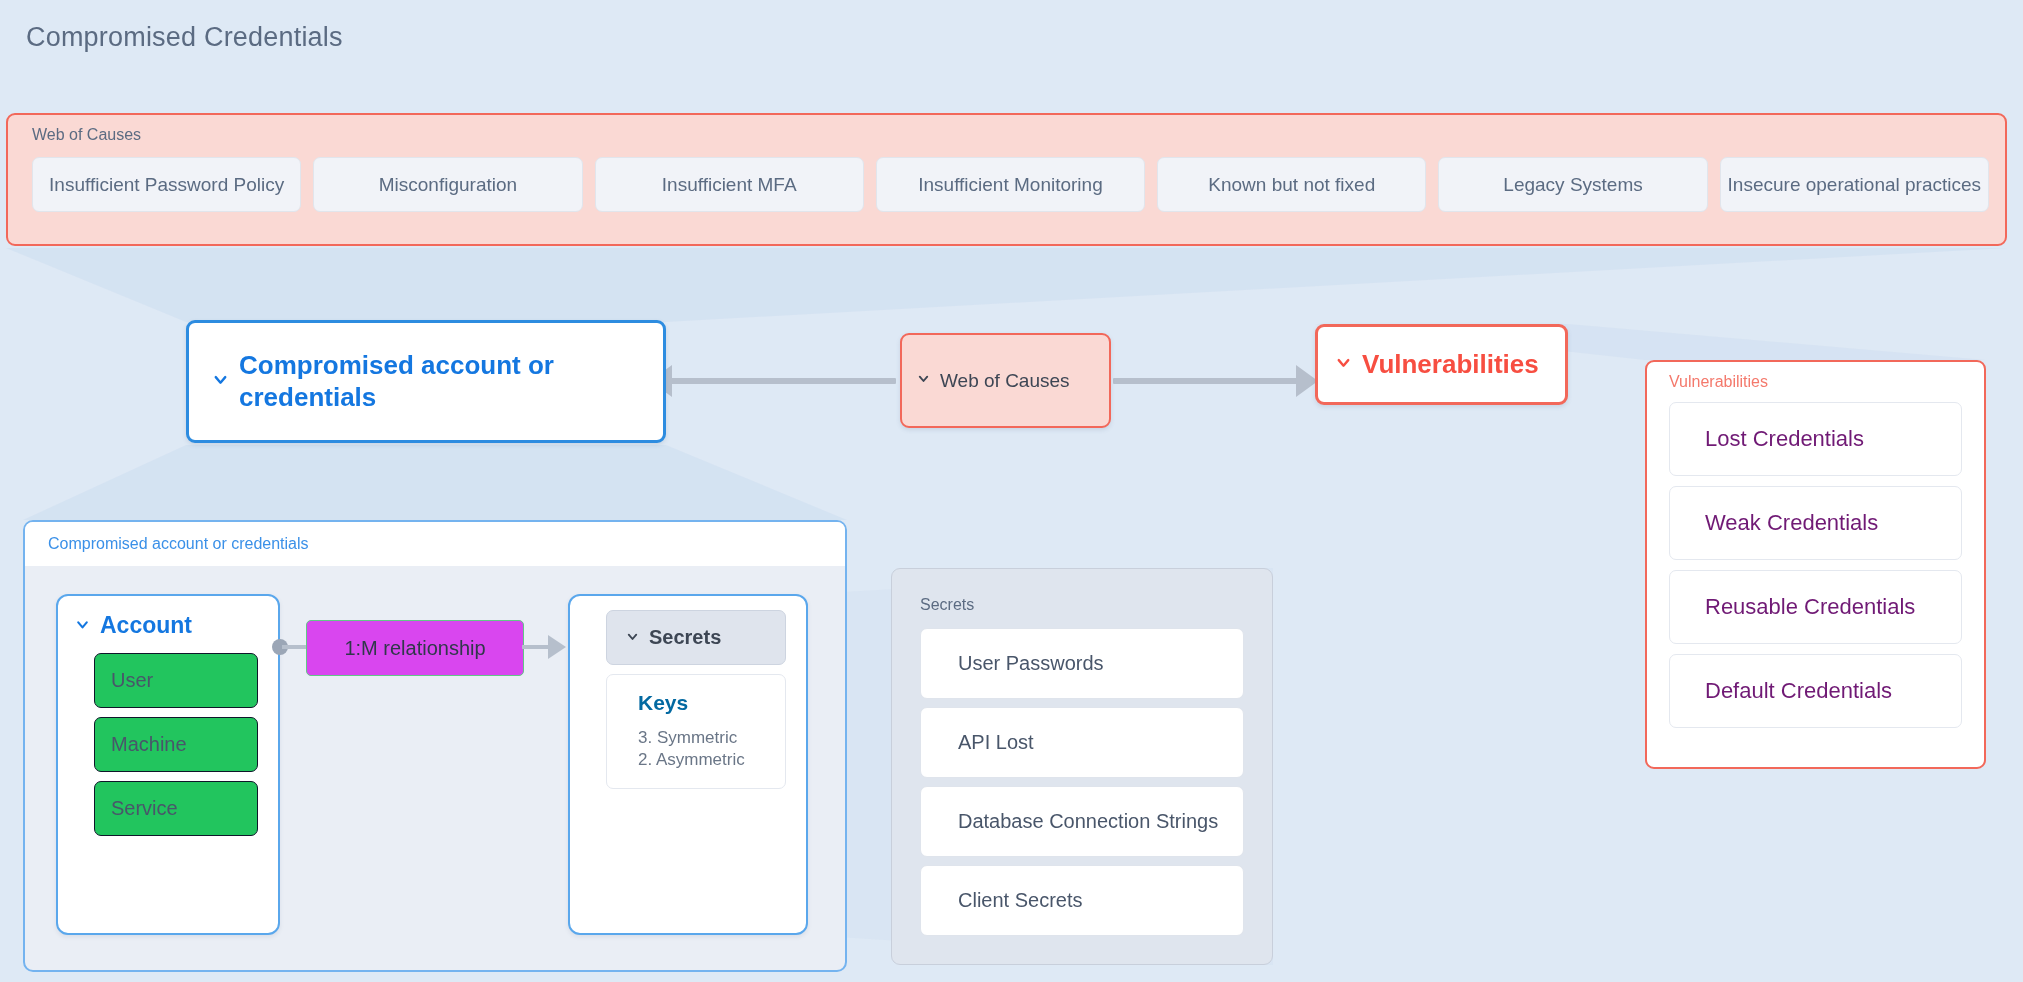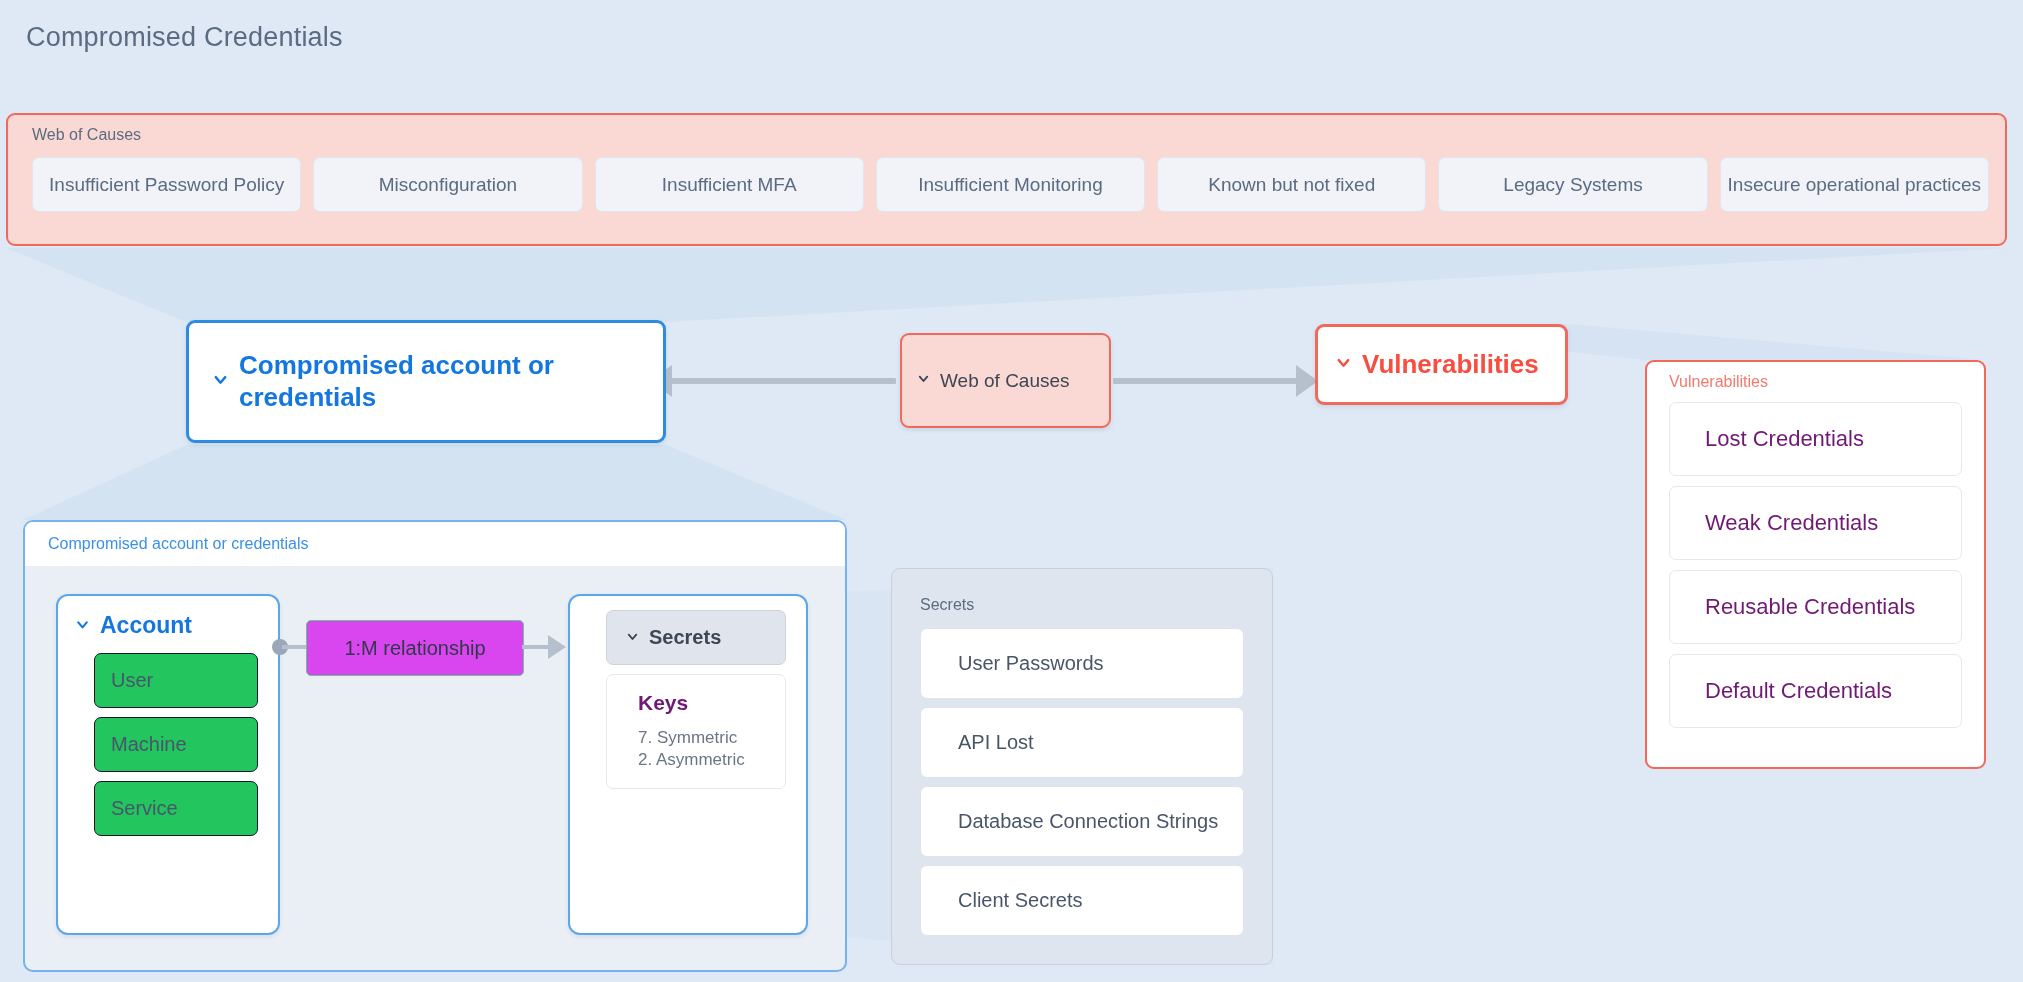--- a/index.html
+++ b/index.html
@@ -262,21 +262,21 @@
   .keys-card {
     background: #ffffff;
     border: 1px solid #e4e8ef;
     border-radius: 7px;
     padding: 16px 14px 16px 31px;
     box-sizing: border-box;
   }
   .keys-title {
     font-size: 21px;
     font-weight: bold;
-    color: #701a75;
+    color: #0369a1;
     margin-bottom: 12px;
   }
   .keys-item {
     font-size: 17px;
     color: #6a7687;
     line-height: 1.32;
   }
 
   
   #rel-chip {
@@ -456,21 +456,21 @@
     <div class="sub-card sub-card-selected">
       <span class="chev">
         <svg width="15" height="15" viewBox="0 0 24 24" fill="none" stroke="#3d4654" stroke-width="3" stroke-linecap="round" stroke-linejoin="round">
             <polyline points="6 9 12 16 18 9"></polyline>
           </svg>
       </span>
       <span>Secrets</span>
     </div>
     <div class="keys-card">
       <div class="keys-title">Keys</div>
-      <div class="keys-item">7. Symmetric</div>
+      <div class="keys-item">3. Symmetric</div>
       <div class="keys-item">2. Asymmetric</div>
     </div>
   </div>
 </div>
 
 <div id="secrets-panel">
   <div class="panel-label">Secrets</div>
   <div id="secrets-list">
     <div class="secret-card">User Passwords</div>
     <div class="secret-card">API Lost</div>

